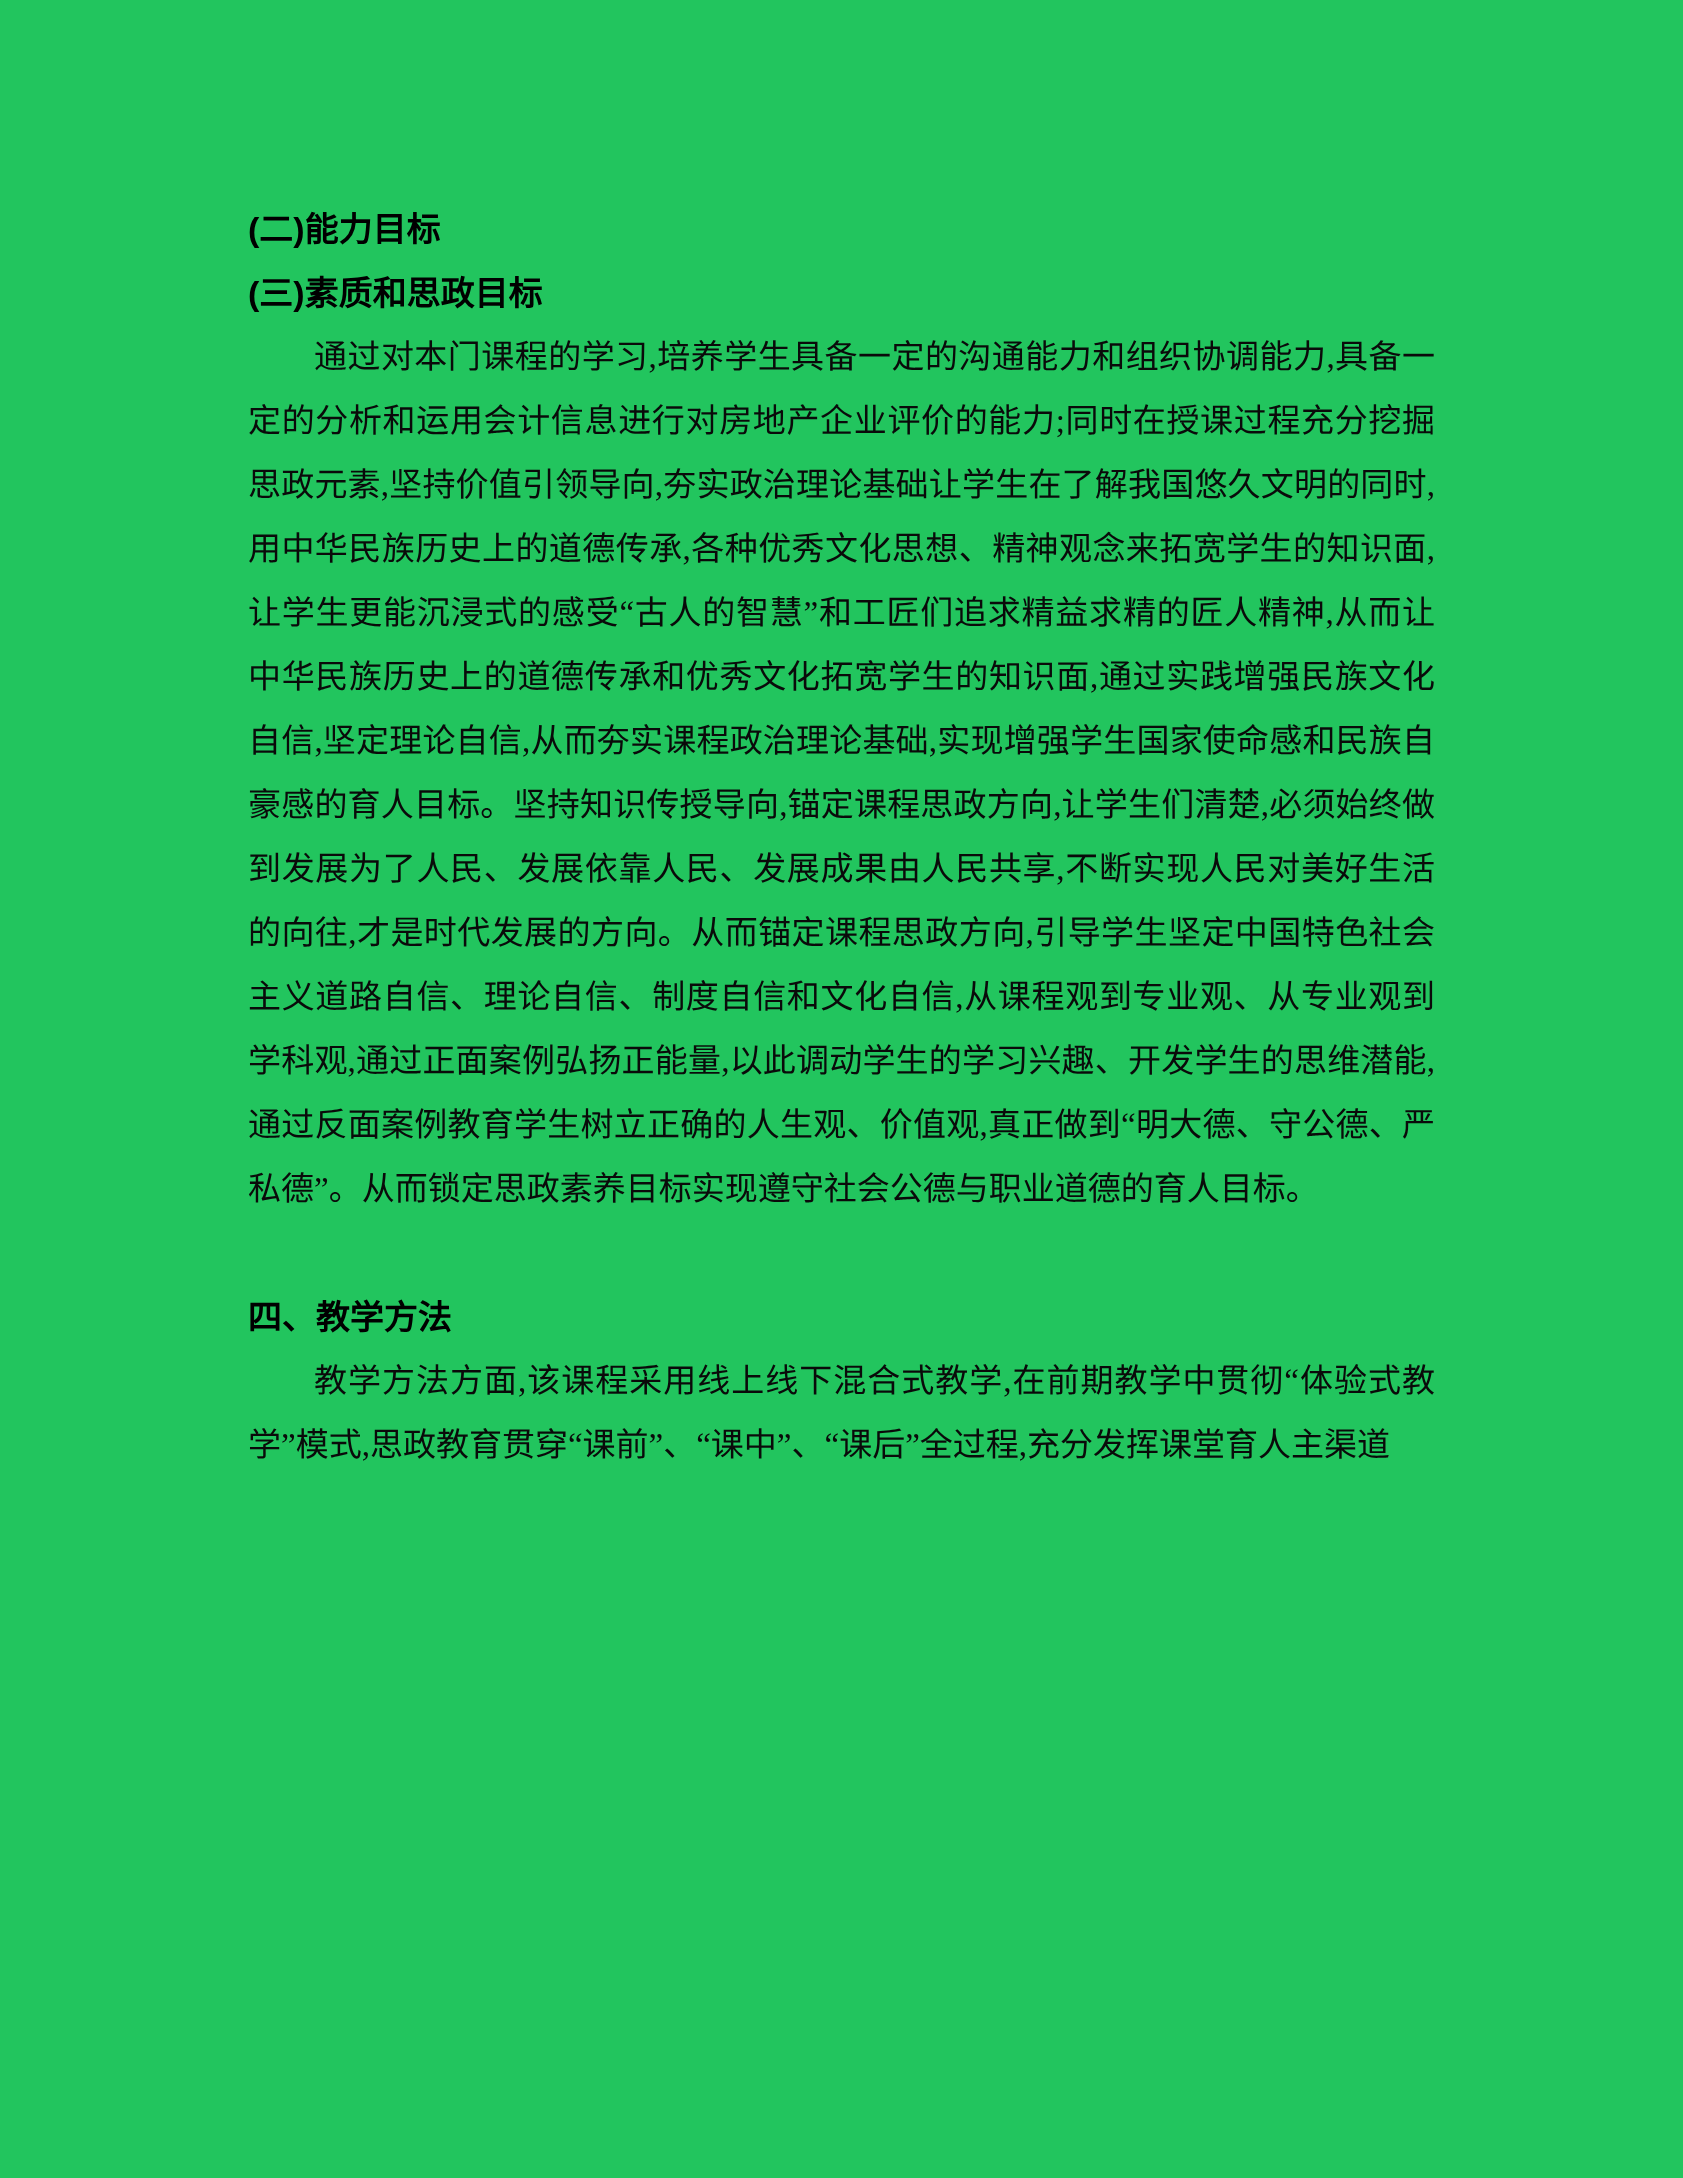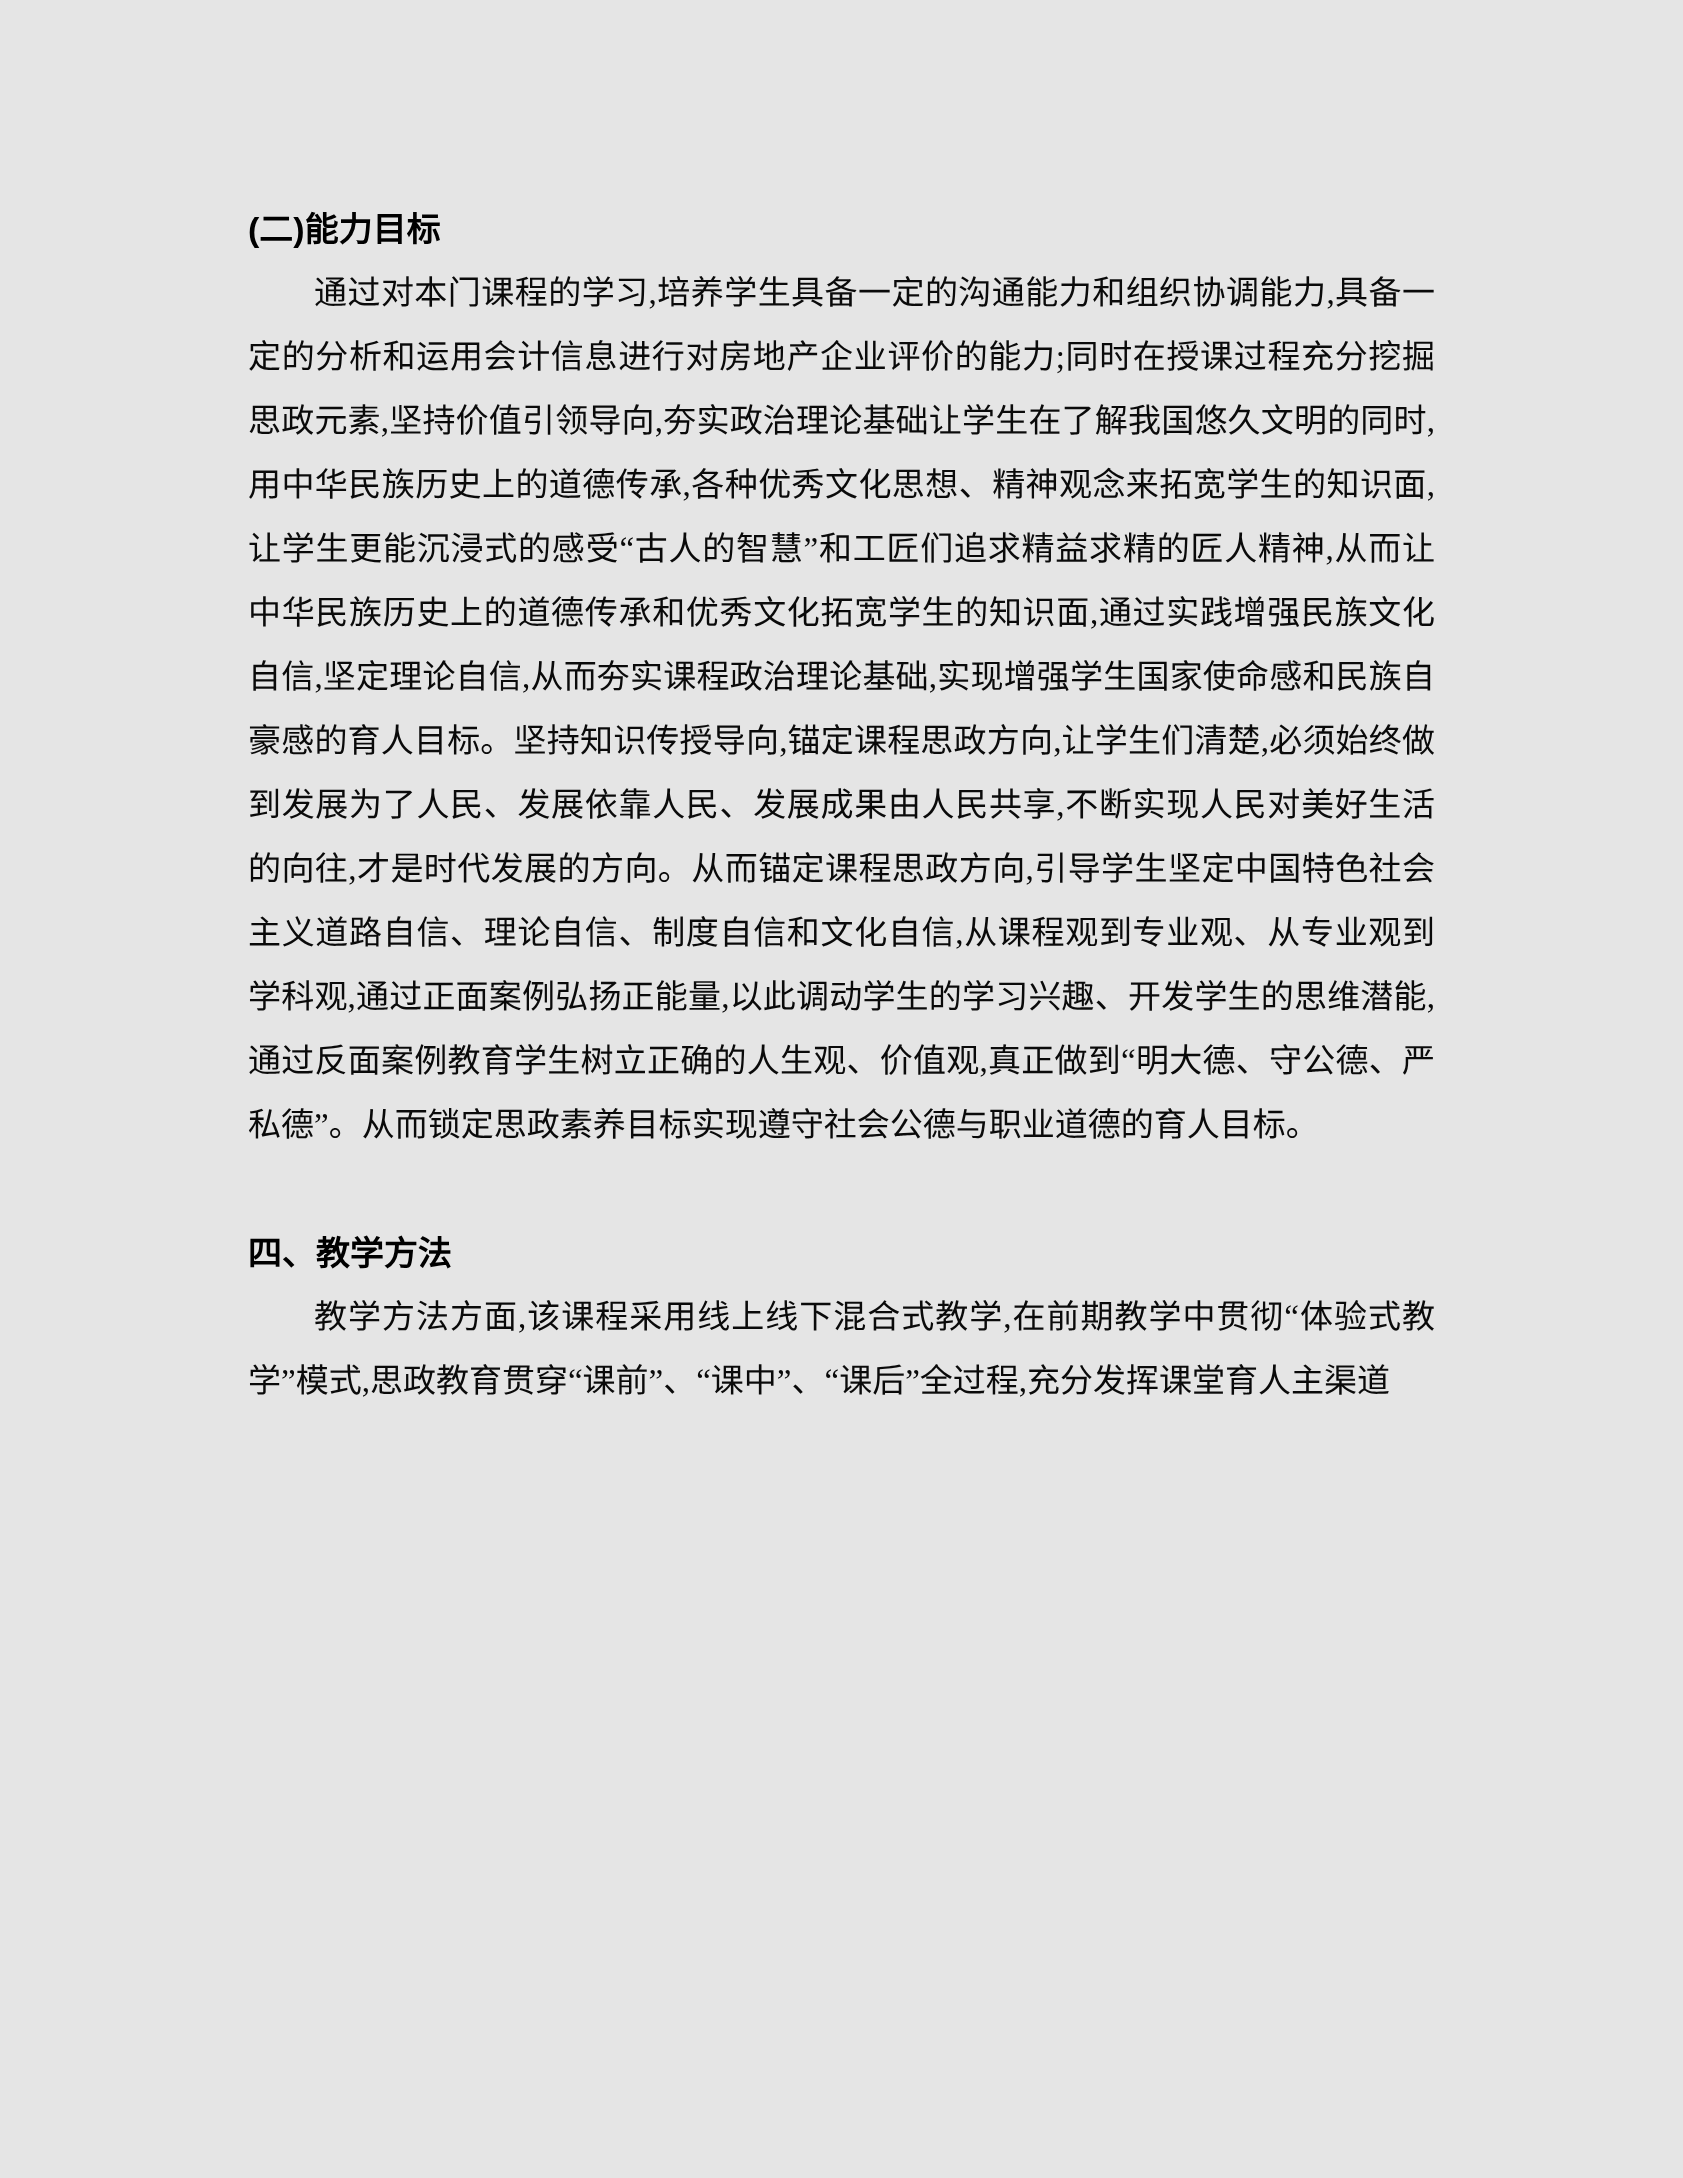--- a/index.html
+++ b/index.html
@@ -11,21 +11,21 @@
     height: 2178px;
     background: #ffffff;
     color: #0a0a0a;
     font-family: "Liberation Serif", "DejaVu Serif", serif;
   }
   .page {
     box-sizing: border-box;
     width: 1683px;
     height: 2178px;
     padding: 197px 248px 0 248px;
-    background: #e5e5e5;
+    background: #22c55e;
     overflow: hidden;
   }
   .doc-heading {
     margin: 0;
     font-family: "Liberation Sans", "DejaVu Sans", sans-serif;
     font-weight: 700;
     font-size: 34px;
     line-height: 64px;
     color: #000000;
     text-align: left;
@@ -46,20 +46,21 @@
   }
 </style>
 </head>
 <body>
 
 <div class="page">
 
   <h2 class="doc-heading">(二)能力目标</h2>
 
 
+  <h2 class="doc-heading">(三)素质和思政目标</h2>
 
   <p class="doc-paragraph">通过对本门课程的学习,培养学生具备一定的沟通能力和组织协调能力,具备一定的分析和运用会计信息进行对房地产企业评价的能力;同时在授课过程充分挖掘思政元素,坚持价值引领导向,夯实政治理论基础让学生在了解我国悠久文明的同时,用中华民族历史上的道德传承,各种优秀文化思想、精神观念来拓宽学生的知识面,让学生更能沉浸式的感受“古人的智慧”和工匠们追求精益求精的匠人精神,从而让中华民族历史上的道德传承和优秀文化拓宽学生的知识面,通过实践增强民族文化自信,坚定理论自信,从而夯实课程政治理论基础,实现增强学生国家使命感和民族自豪感的育人目标。坚持知识传授导向,锚定课程思政方向,让学生们清楚,必须始终做到发展为了人民、发展依靠人民、发展成果由人民共享,不断实现人民对美好生活的向往,才是时代发展的方向。从而锚定课程思政方向,引导学生坚定中国特色社会主义道路自信、理论自信、制度自信和文化自信,从课程观到专业观、从专业观到学科观,通过正面案例弘扬正能量,以此调动学生的学习兴趣、开发学生的思维潜能,通过反面案例教育学生树立正确的人生观、价值观,真正做到“明大德、守公德、严私德”。从而锁定思政素养目标实现遵守社会公德与职业道德的育人目标。</p>
 
   <h2 class="doc-heading spaced-before">四、教学方法</h2>
 
   <p class="doc-paragraph">教学方法方面,该课程采用线上线下混合式教学,在前期教学中贯彻“体验式教学”模式,思政教育贯穿“课前”、“课中”、“课后”全过程,充分发挥课堂育人主渠道</p>
 
 </div>
 
 

